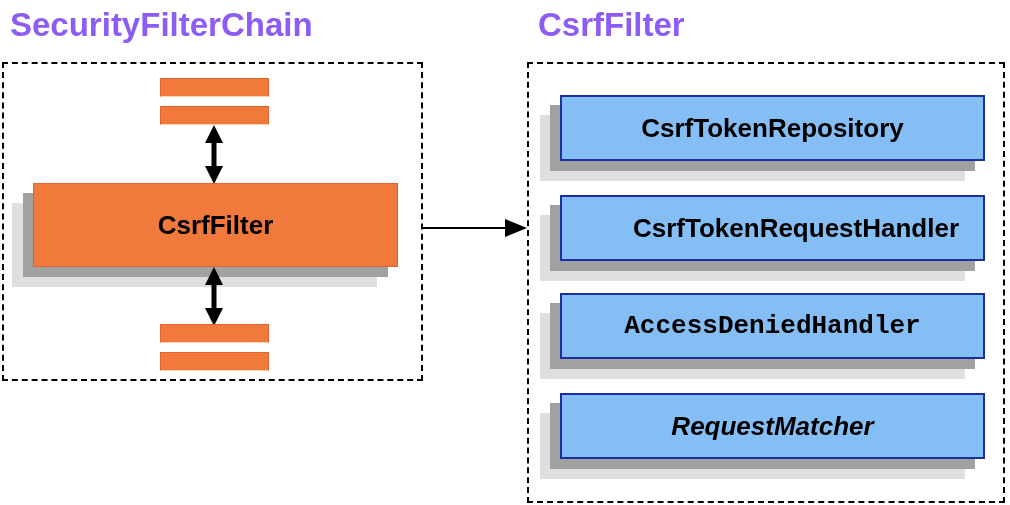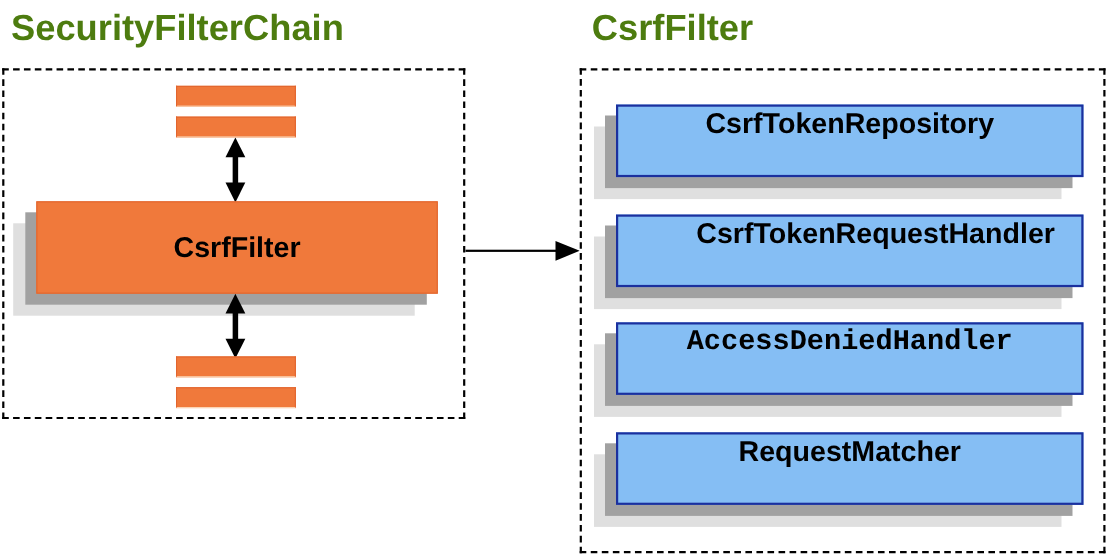--- a/index.html
+++ b/index.html
@@ -18,21 +18,21 @@
     width: 1010px;
     height: 505px;
     background: #ffffff;
     font-family: "Liberation Sans", "DejaVu Sans", sans-serif;
     overflow: hidden;
   }
   .abs { position: absolute; }
   .panel-title {
     font-size: 33px;
     font-weight: bold;
-    color: #4d7c0f;
+    color: #8b5cf6;
     line-height: 1.15;
     white-space: nowrap;
   }
   .dashed-container {
     border: 2px dashed var(--line);
     background: transparent;
   }
   .orange-bar {
     background: var(--orange);
     border: 1px solid var(--orange-border);
@@ -54,21 +54,21 @@
     white-space: nowrap;
   }
   .component-box {
     left: 560px;
     width: 425px;
     height: 66px;
     background: var(--blue);
     border: 2px solid var(--blue-border);
     box-shadow: -10px 10px 0 0 var(--shadow-dark), -20px 20px 0 0 var(--shadow-light);
     display: flex;
-    align-items: flex-start;
+    align-items: center;
     justify-content: center;
   }
   svg { display: block; }
 </style>
 </head>
 <body>
 
 <div class="canvas">
 
   <div class="abs panel-title" style="left:10px; top:6px;">SecurityFilterChain</div>
@@ -111,17 +111,17 @@
   </div>
 
   <div class="abs component-box" style="top:195px;padding-left:47px;">
     <span class="label">CsrfTokenRequestHandler</span>
   </div>
 
   <div class="abs component-box" style="top:293px;font-family:Liberation Mono, monospace;">
     <span class="label">AccessDeniedHandler</span>
   </div>
 
-  <div class="abs component-box" style="top:393px;">
+  <div class="abs component-box" style="top:393px;font-style:italic;">
     <span class="label">RequestMatcher</span>
   </div>
 
 </div>
 
 </body></html>

